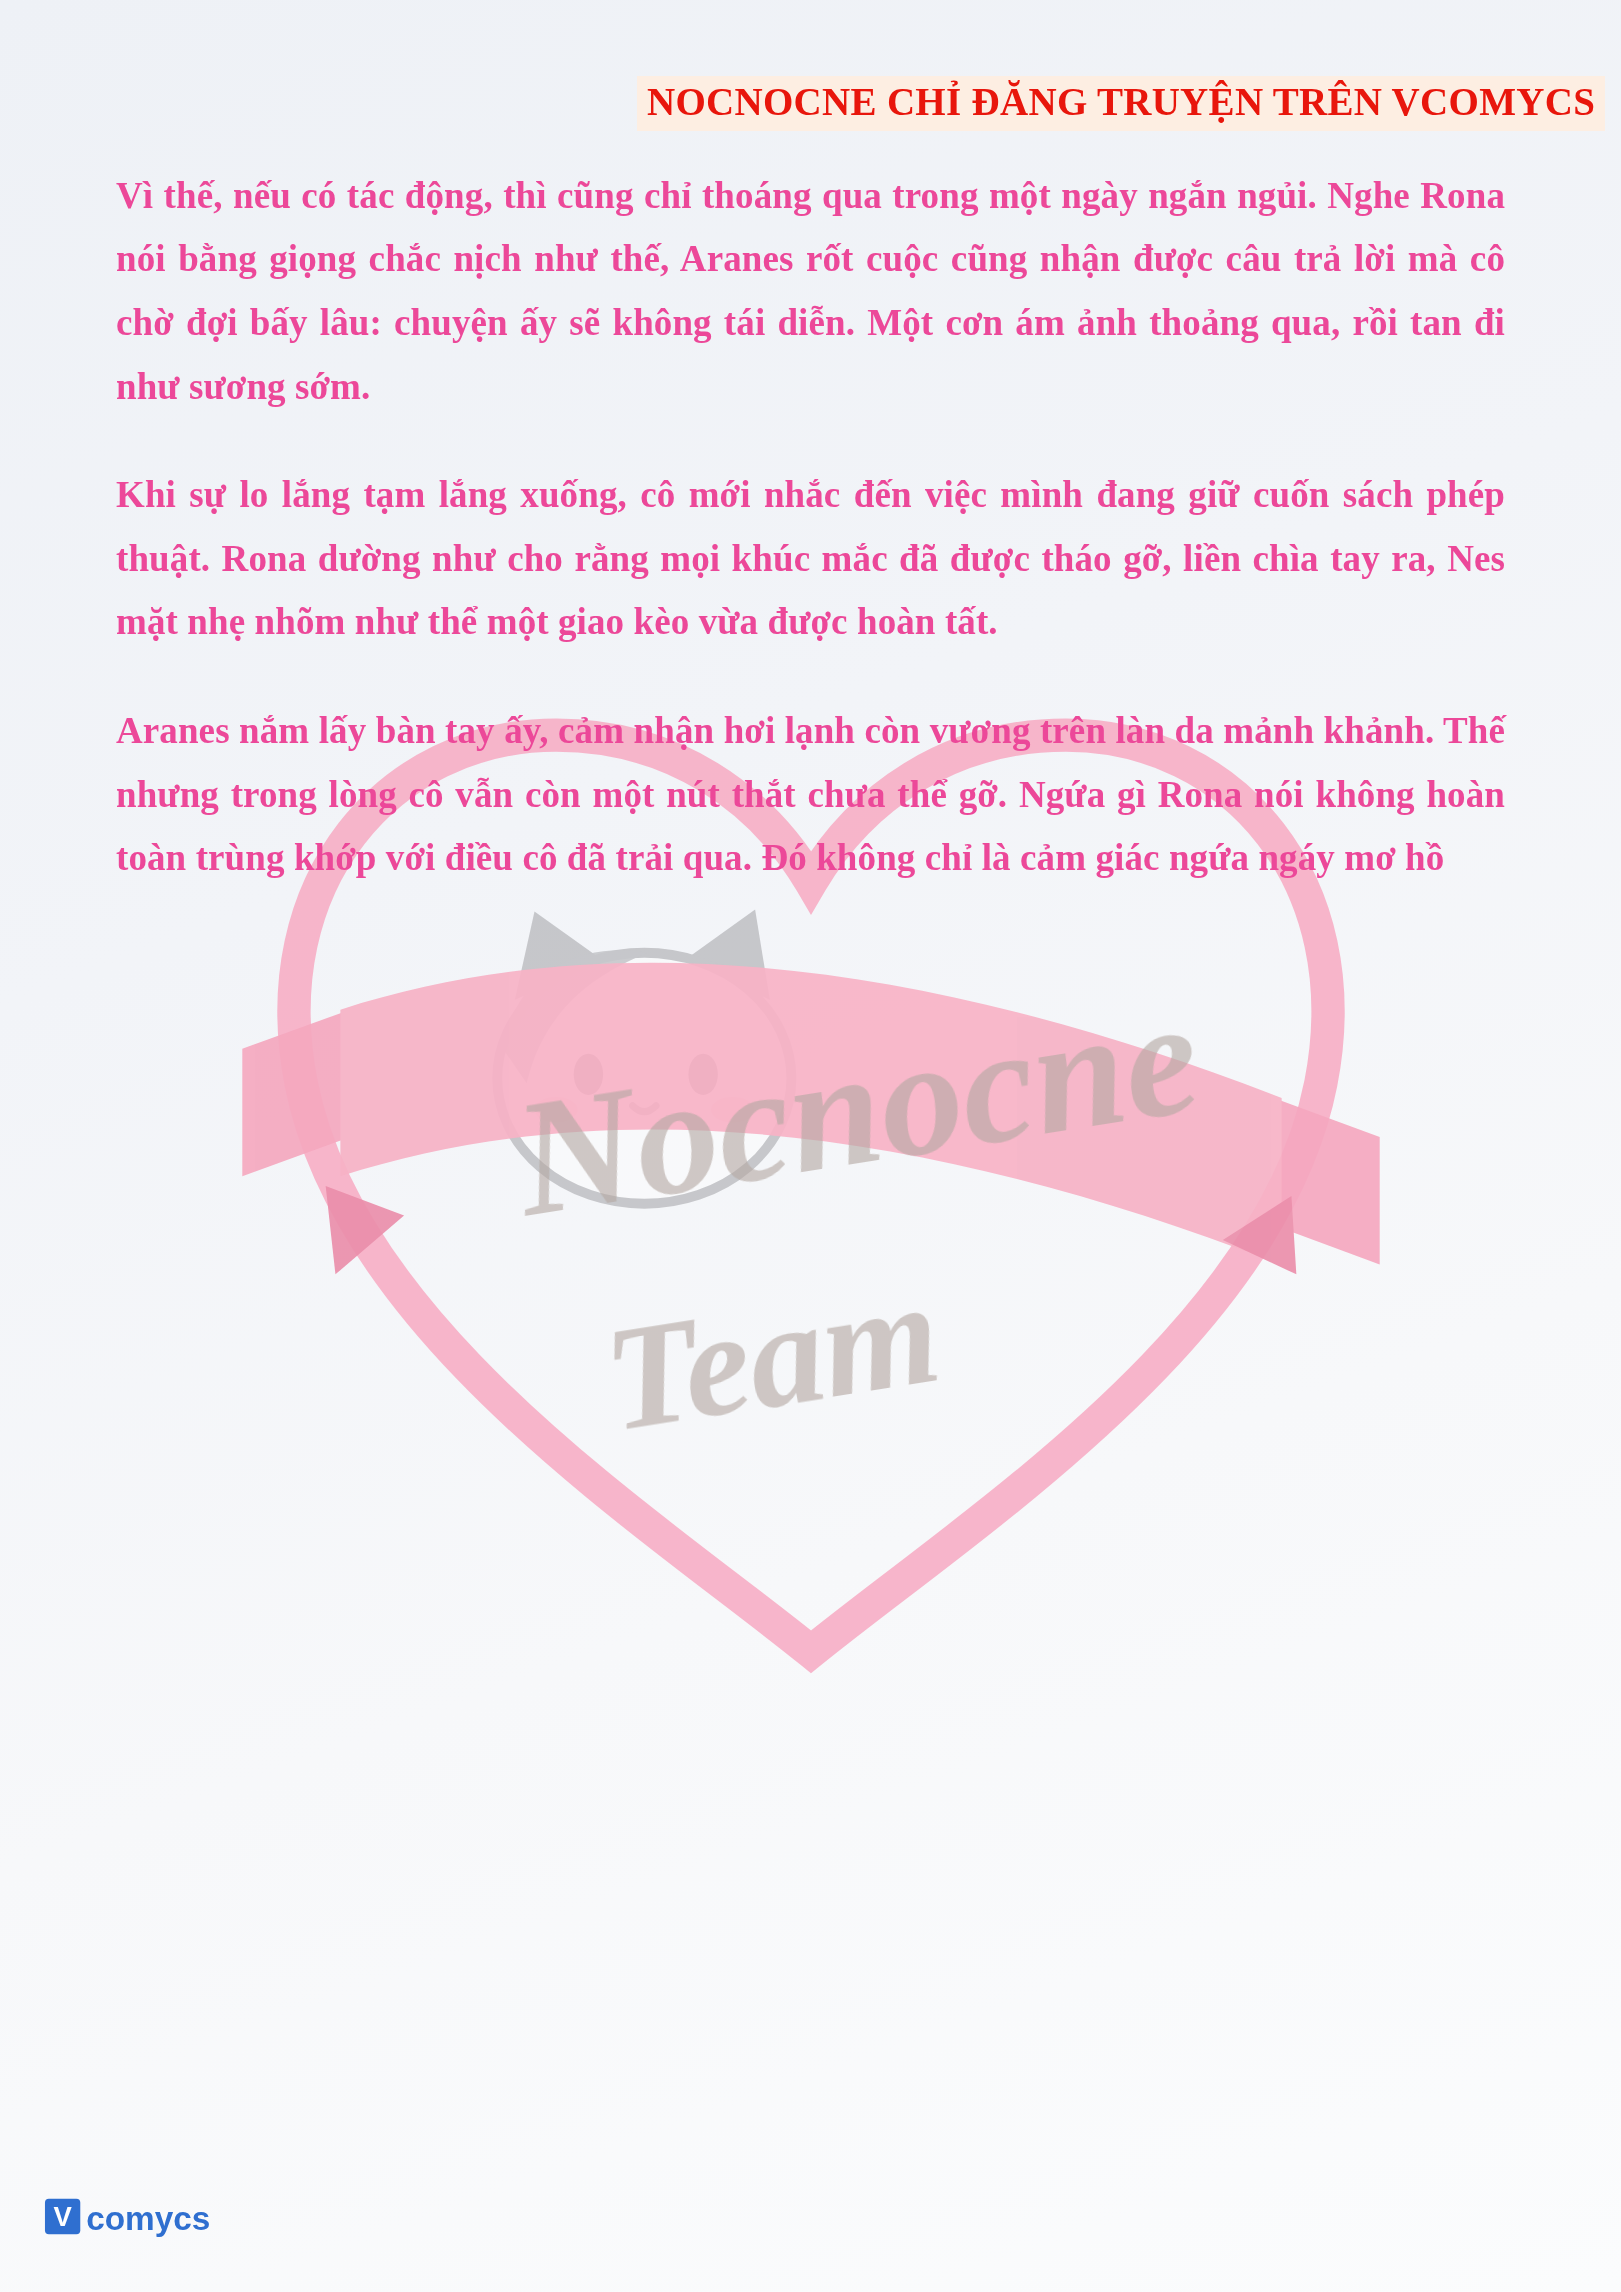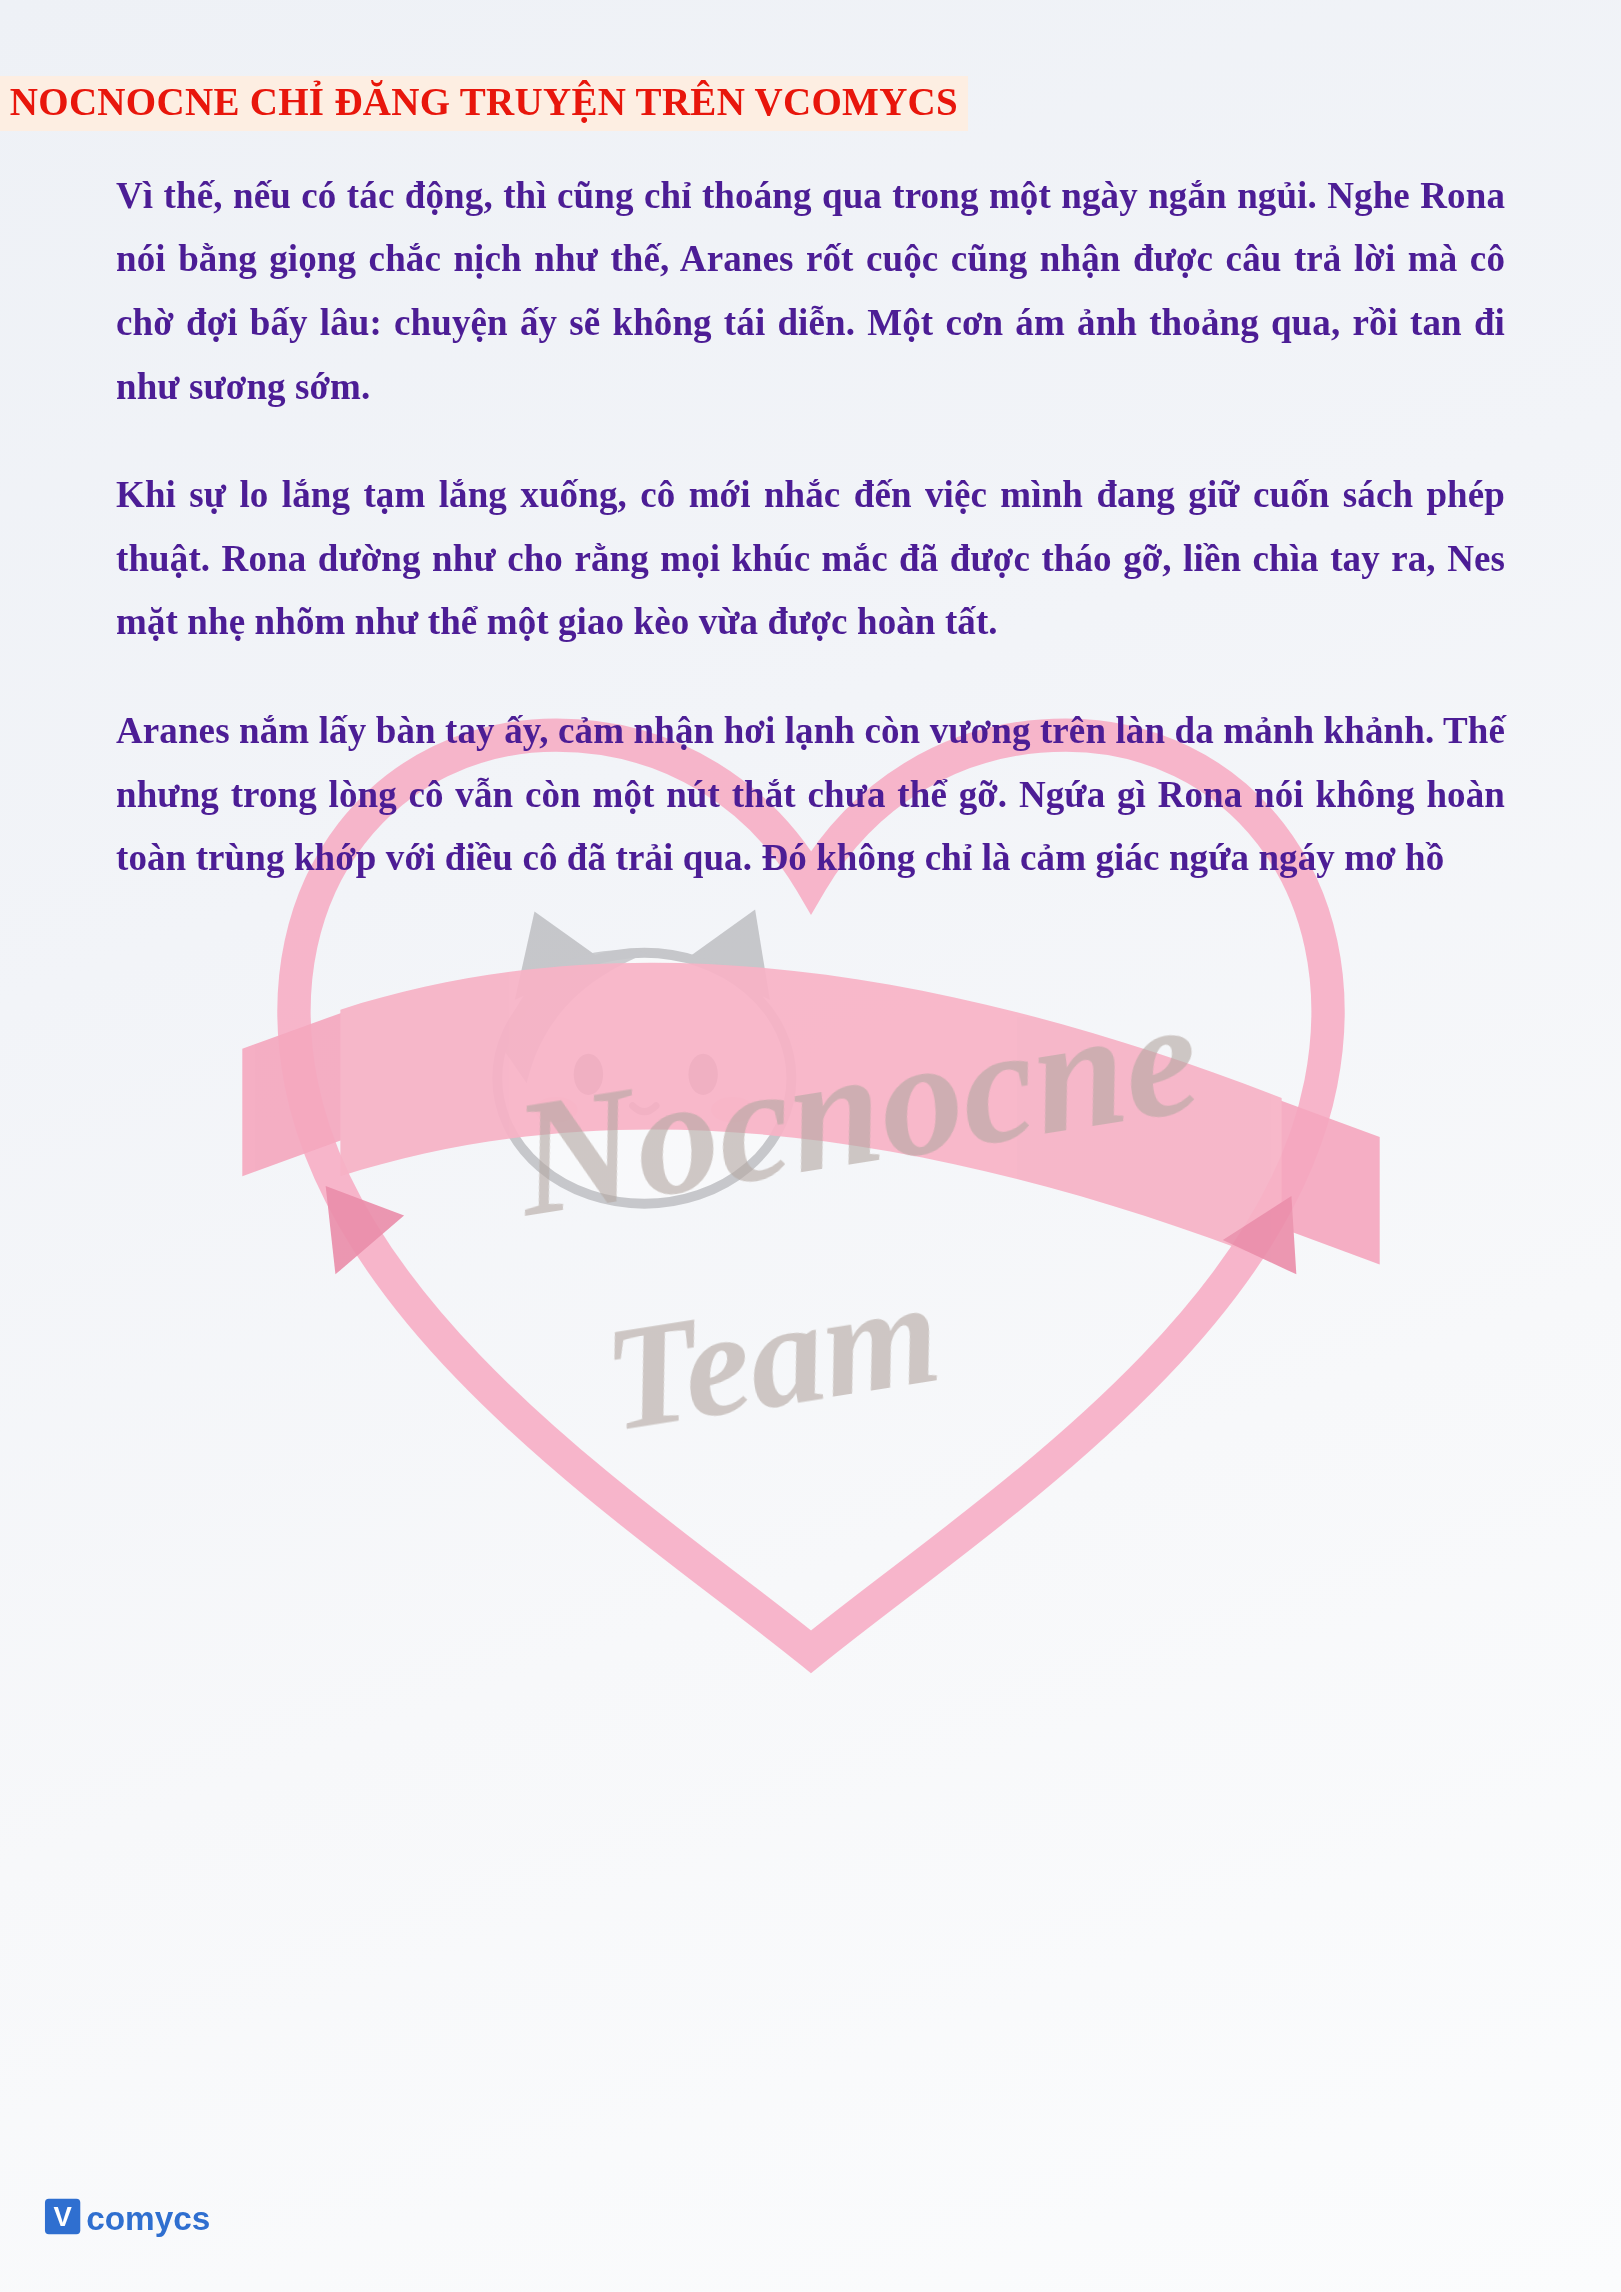--- a/index.html
+++ b/index.html
@@ -38,21 +38,21 @@
   
   .content {
     position: absolute;
     left: 0; top: 0;
     width: 1621px;
     padding: 0;
   }
 
   .title-wrap {
     margin: 76px 16px 0 0;
-    text-align: left;
+    text-align: right;
   }
   .title {
     display: inline-block;
     background: #fdeee2;
     color: #e8160c;
     font-family: "Liberation Serif", serif;
     font-weight: 700;
     font-size: 39px;
     letter-spacing: 0.3px;
     padding: 3.9px 9.8px 5.9px 9.8px;
@@ -68,21 +68,21 @@
   }
   .para {
     font-family: "Liberation Serif", serif;
     font-weight: 700;
     font-size: 37px;
     line-height: 1.72;
     letter-spacing: 0.1px;
     text-align: justify;
     text-justify: inter-word;
     margin: 0 0 45px 0;
-    color: #4c1d95;
+    color: #ec4899;
   }
   .para:last-child { margin-bottom: 0; }
 
   
   .footer-logo {
     position: absolute;
     left: 43px;
     bottom: 41px;
     width: 206px;
     height: 69px;

